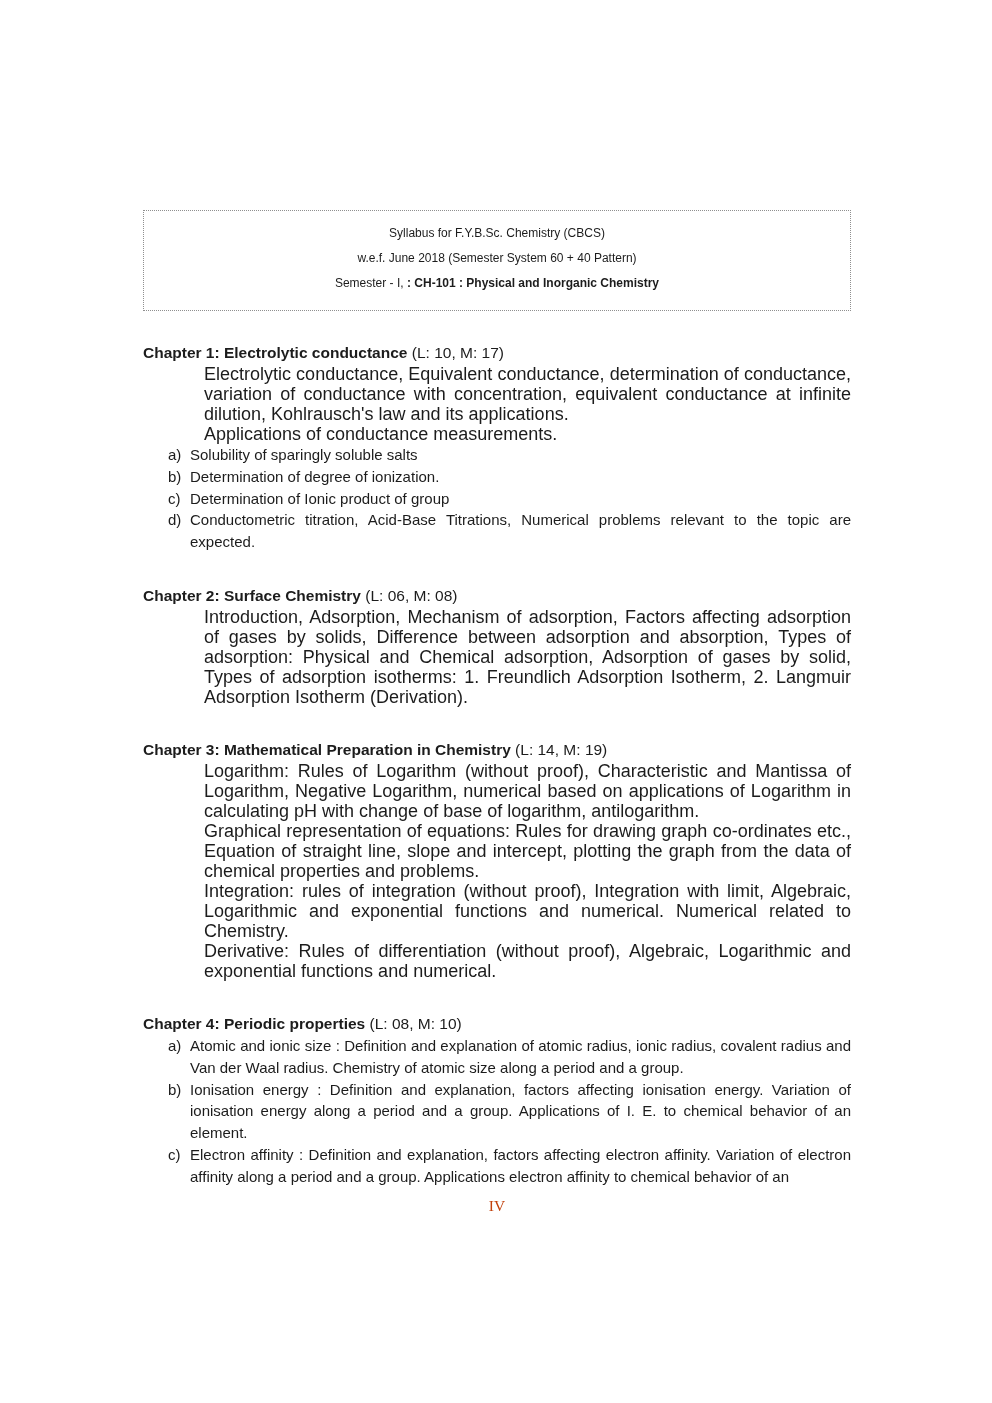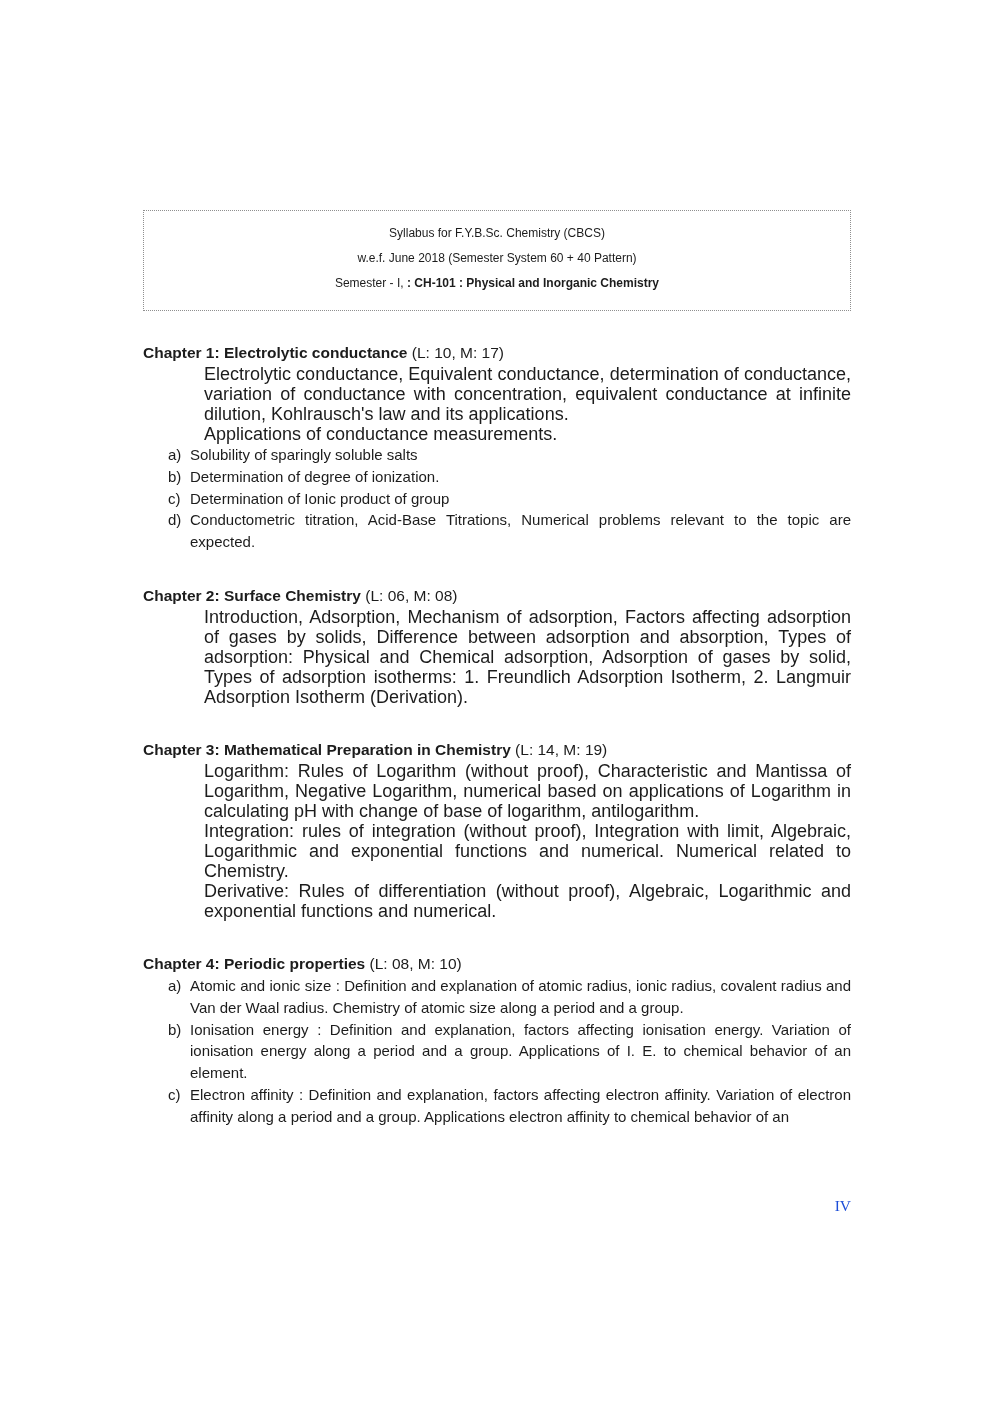--- a/index.html
+++ b/index.html
@@ -56,24 +56,24 @@
     font-size: 15px;
     line-height: 21.8px;
   }
   .li-label { flex: 0 0 22px; width: 22px; }
   .li-text { flex: 1; text-align: justify; }
   .page-footer {
     position: absolute;
     left: 143px;
     top: 1197px;
     width: 708px;
-    text-align: right;
+    text-align: center;
     font-family: "Liberation Serif", serif;
     font-size: 15.5px;
-    color: #1d4ed8;
+    color: #c2410c;
   }
 </style>
 </head>
 <body>
 
 <div class="page">
   <div class="content">
 
     <div class="header-box">
       <div class="hb-line">Syllabus for F.Y.B.Sc. Chemistry (CBCS)</div>
@@ -104,20 +104,21 @@
     </section>
 
     <section class="chapter">
       <div class="chapter-heading"><span class="t">Chapter 2: Surface Chemistry</span><span class="m"> (L: 06, M: 08)</span></div>
       <p class="para">Introduction, Adsorption, Mechanism of adsorption, Factors affecting adsorption of gases by solids, Difference between adsorption and absorption, Types of adsorption: Physical and Chemical adsorption, Adsorption of gases by solid, Types of adsorption isotherms: 1. Freundlich Adsorption Isotherm, 2. Langmuir Adsorption Isotherm (Derivation).</p>
     </section>
 
     <section class="chapter">
       <div class="chapter-heading"><span class="t">Chapter 3: Mathematical Preparation in Chemistry</span><span class="m"> (L: 14, M: 19)</span></div>
       <p class="para">Logarithm: Rules of Logarithm (without proof), Characteristic and Mantissa of Logarithm, Negative Logarithm, numerical based on applications of Logarithm in calculating pH with change of base of logarithm, antilogarithm.</p>
+      <p class="para">Graphical representation of equations: Rules for drawing graph co-ordinates etc., Equation of straight line, slope and intercept, plotting the graph from the data of chemical properties and problems.</p>
       <p class="para">Integration: rules of integration (without proof), Integration with limit, Algebraic, Logarithmic and exponential functions and numerical. Numerical related to Chemistry.</p>
       <p class="para">Derivative: Rules of differentiation (without proof), Algebraic, Logarithmic and exponential functions and numerical.</p>
     </section>
 
     <section class="chapter">
       <div class="chapter-heading"><span class="t">Chapter 4: Periodic properties</span><span class="m"> (L: 08, M: 10)</span></div>
       <div class="list-item">
         <span class="li-label">a)</span>
         <span class="li-text">Atomic and ionic size : Definition and explanation of atomic radius, ionic radius, covalent radius and Van der Waal radius. Chemistry of atomic size along a period and a group.</span>
       </div>

